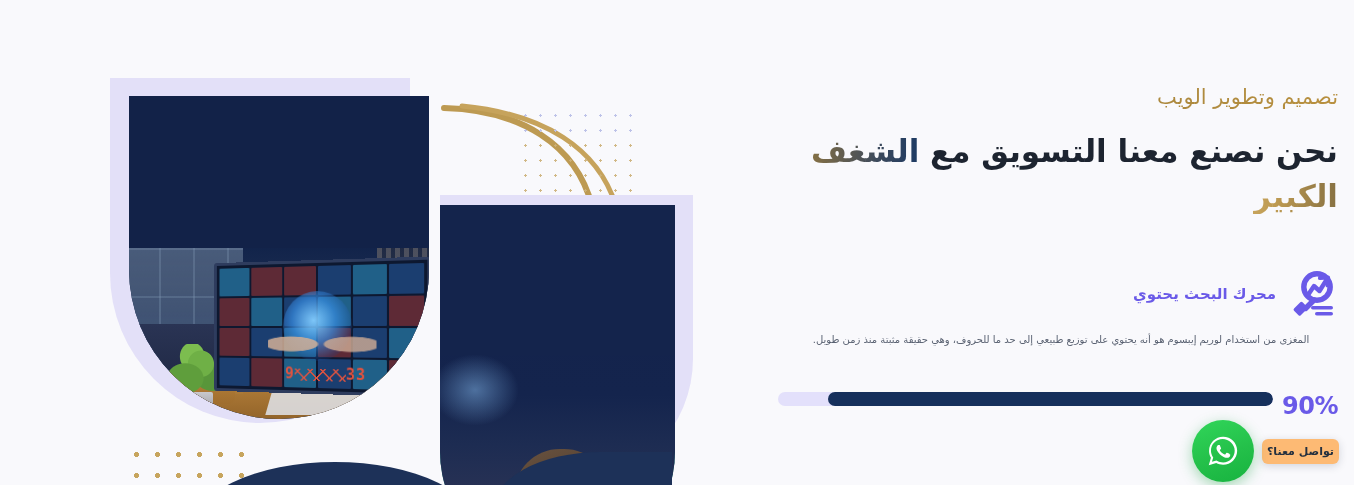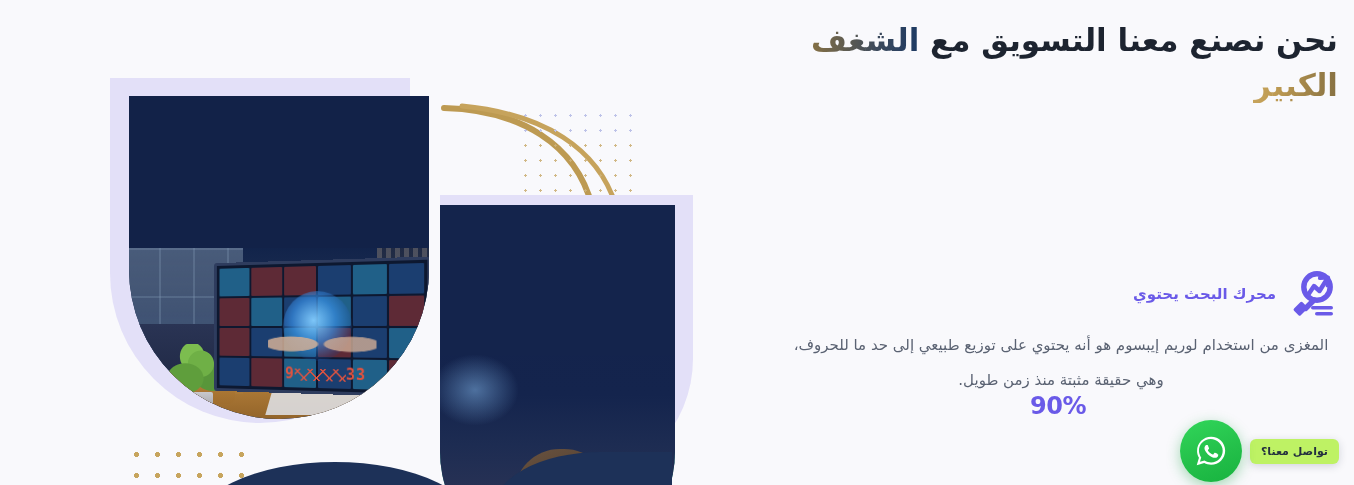--- a/index.html
+++ b/index.html
@@ -439,36 +439,35 @@
   }
   .seo-title {
     font-size: 15px;
     font-weight: 700;
     color: #6a5ae8;
     white-space: nowrap;
   }
 
   .seo-desc {
     margin-top: 8px;
-    font-size: 15px;
+    font-size: 10px;
     color: #5a6272;
     line-height: 2.35;
     text-align: center;
     padding-left: 6px;
   }
 
   .progress-row {
     position: absolute;
     right: 0;
     top: 392px;
     width: 560px;
     display: flex;
-    align-items: center;
     gap: 9px;
-    flex-direction: column;
+    flex-direction: row;
   }
   .progress-value {
     font-size: 24px;
     font-weight: 700;
     color: #6a5ae8;
     flex: 0 0 auto;
     letter-spacing: -.5px;
   }
   .progress-track {
     flex: 1 1 auto;
@@ -491,23 +490,23 @@
   .wa-widget {
     position: absolute;
     right: 15px;
     bottom: 3px;
     display: flex;
     align-items: center;
     gap: 8px;
     flex-direction: row;
   }
   .wa-tip {
-    background: #bef264;
+    background: #fdba74;
     border-radius: 6px;
-    padding: 6px 11px;
+    padding: 6px 5px;
     font-size: 11px;
     font-weight: 700;
     color: #24303f;
     box-shadow: 0 2px 9px rgba(20,30,60,.17);
     white-space: nowrap;
   }
   .wa-btn {
     width: 62px;
     height: 62px;
     border-radius: 50%;
@@ -602,20 +601,21 @@
       </div>
     </div>
 
     <div class="dots-bottom"></div>
     <div class="navy-blob"></div>
     <div class="navy-blob-2"></div>
   </div>
 
   <div class="content">
 
+    <div class="eyebrow">تصميم وتطوير الويب</div>
 
     <h1 class="headline">
       <span>نحن نصنع معنا التسويق مع</span>
       <span class="accent">الشغف الكبير</span>
     </h1>
 
     <div class="seo-block">
       <div class="seo-head-row">
         <svg class="seo-icon" viewBox="0 0 52 52">
           <circle cx="31" cy="19" r="13.2" fill="none" stroke="#6a5ae8" stroke-width="5.4"></circle>

